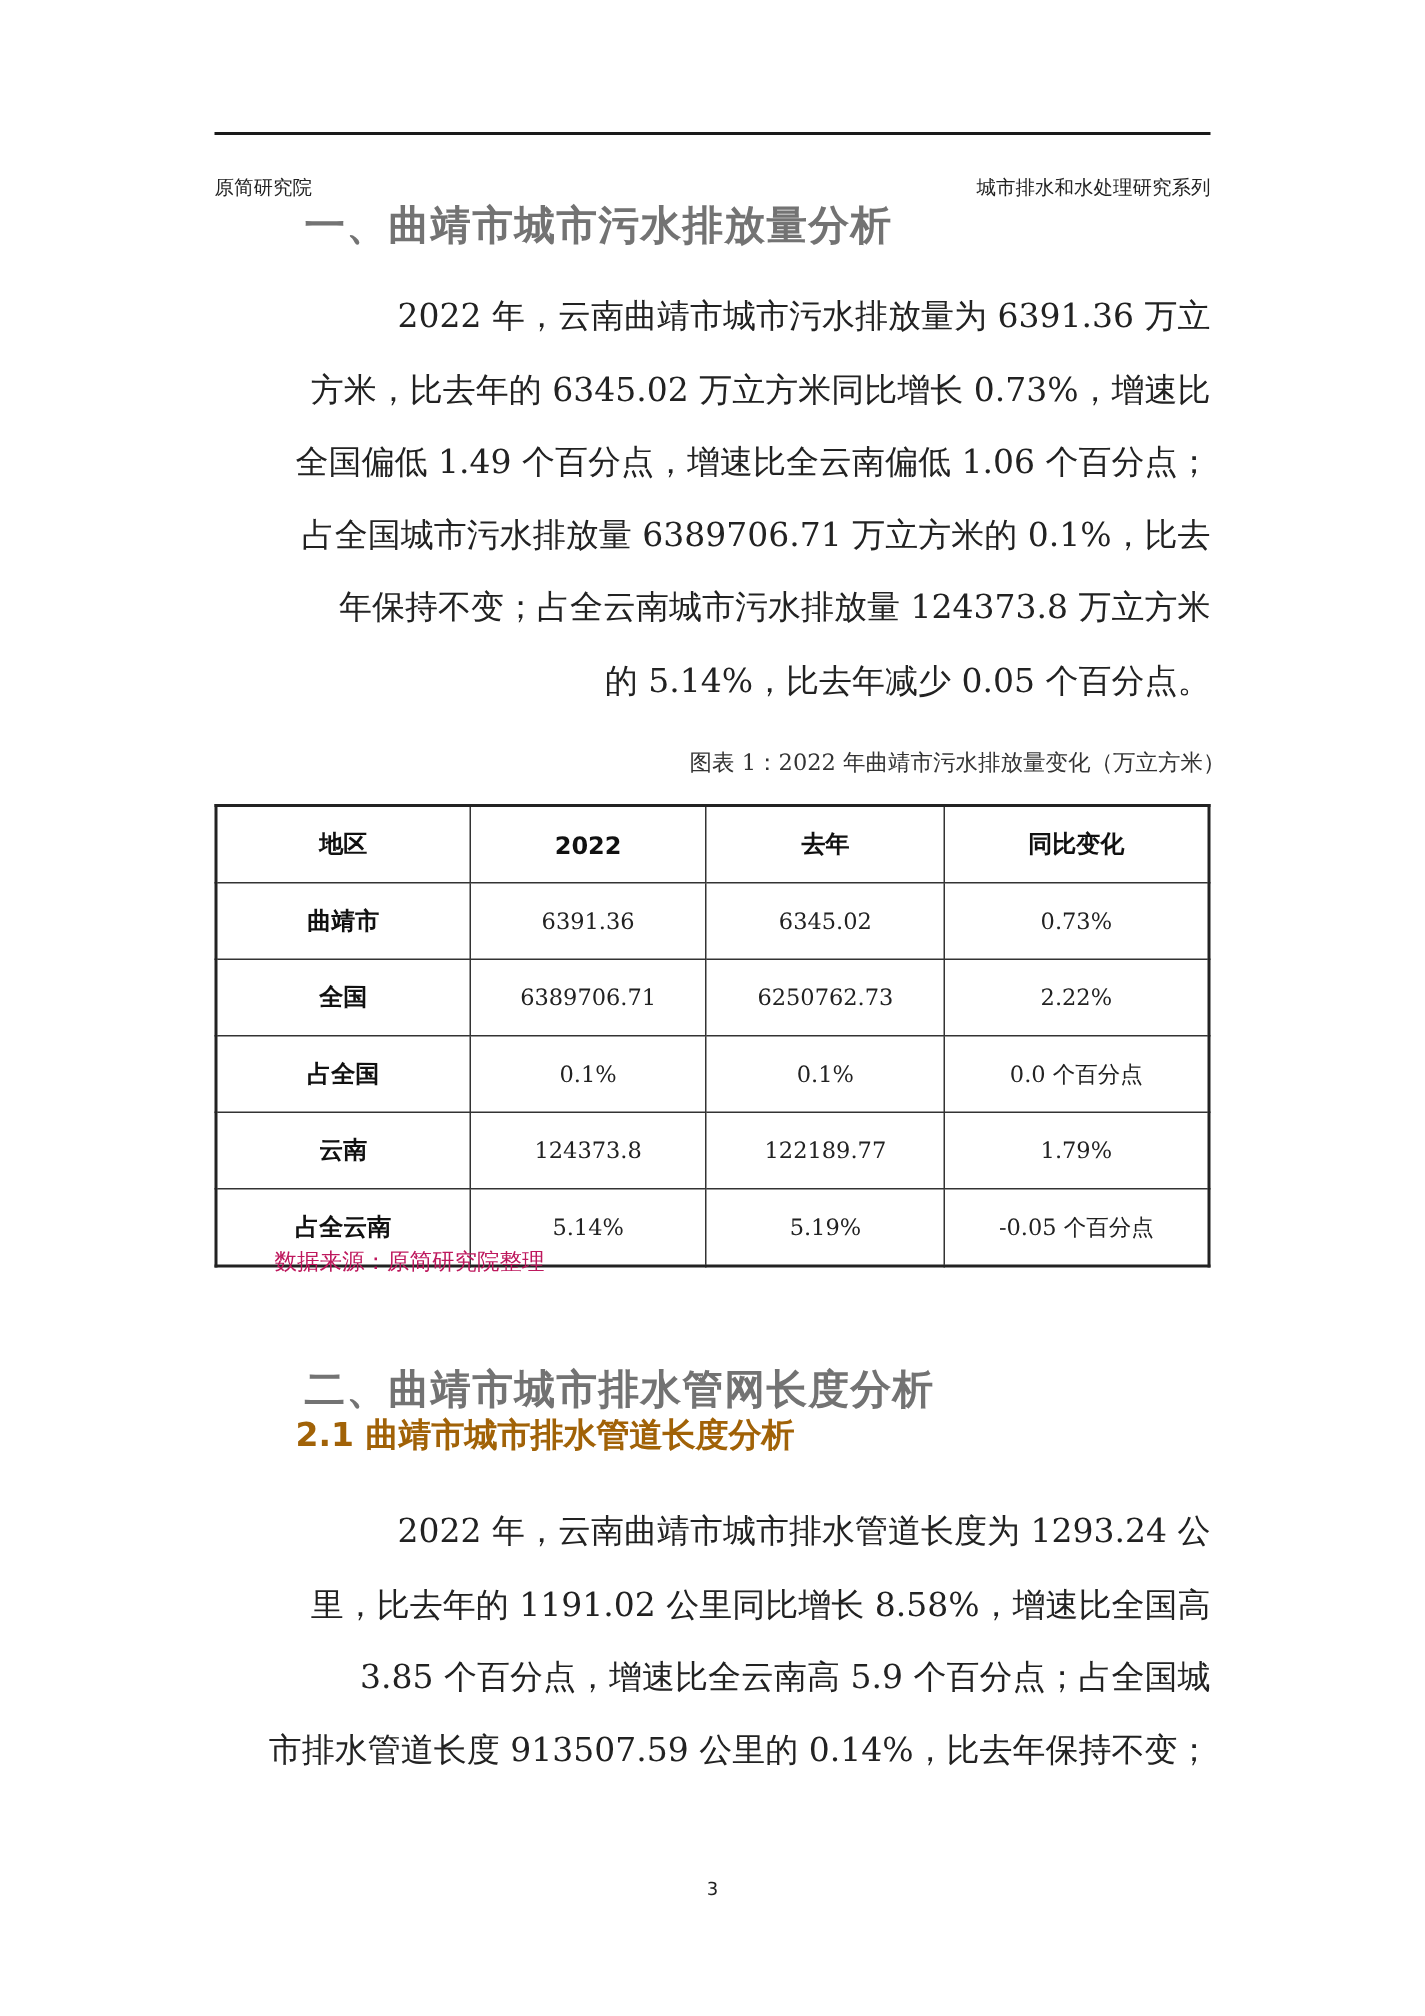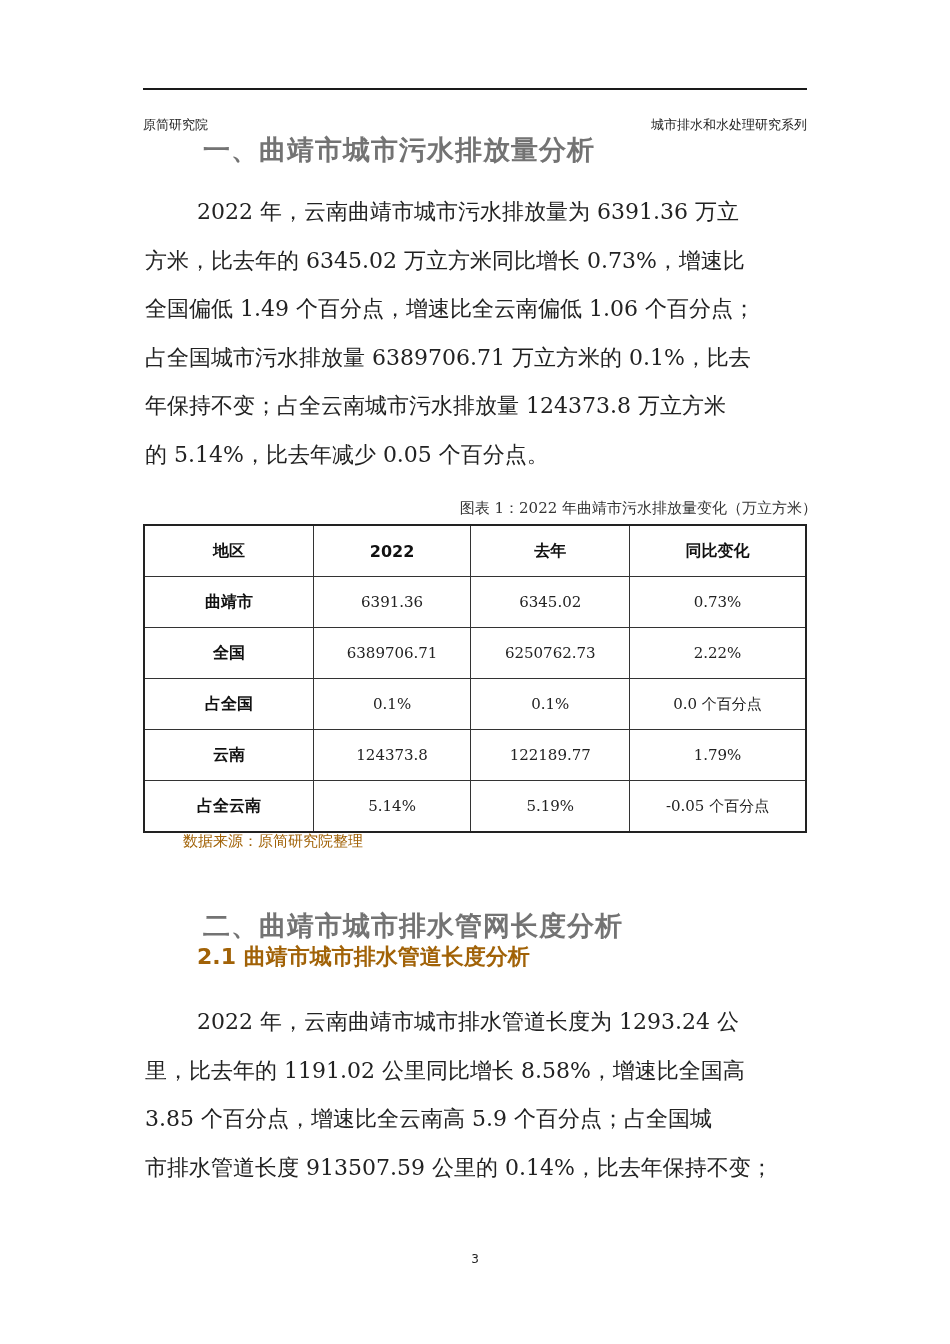--- a/index.html
+++ b/index.html
@@ -7,32 +7,32 @@
          font-family: "DejaVu Serif", "Liberation Serif", serif; color: #1a1a1a; }
   .header { position: absolute; left: 143px; top: 66px; width: 664px; height: 22px;
             font-family: "DejaVu Sans", "Liberation Sans", sans-serif; font-size: 13px; color: #222; margin-top: 48px; }
   .header .left { position: absolute; left: 0; top: 2px; }
   .header .right { position: absolute; right: 0; top: 2px; }
   .header-rule { position: absolute; left: 143px; top: 88px; width: 664px; height: 2px; background: #1a1a1a; }
   .h1 { position: absolute; left: 203px; font-family: "DejaVu Sans", "Liberation Sans", sans-serif;
         font-weight: bold; font-size: 27px; color: #737373; letter-spacing: 1px; }
   .h2 { position: absolute; left: 197px; font-family: "DejaVu Sans", "Liberation Sans", sans-serif;
         font-weight: bold; font-size: 22px; color: #a16207; }
-  .para { position: absolute; left: 145px; width: 662px; font-size: 22px; line-height: 48.5px; color: #222; }
+  .para { position: absolute; left: 145px; width: 662px; font-size: 22px; line-height: 48.5px; color: #222; text-align: right; }
   .para .line { display: block; white-space: nowrap; height: 48.5px; }
   .para .indent { padding-left: 52px; }
   .caption { position: absolute; left: 155px; width: 662px; top: 499px; text-align: right;
              font-size: 15px; color: #333; }
-  table.data { position: absolute; left: 143px; top: 524px; width: 664px; border-collapse: collapse;
+  table.data { position: absolute; left: 143px; top: 536px; width: 664px; border-collapse: collapse;
                font-size: 15px; }
   table.data td, table.data th { border: 1px solid #333; text-align: center; height: 50px; padding: 0; color: #222; }
   table.data th { font-family: "DejaVu Sans", "Liberation Sans", sans-serif; font-weight: bold; font-size: 16px; color: #111; }
   table.data td.rowhead { font-family: "DejaVu Sans", "Liberation Sans", sans-serif; font-weight: bold; font-size: 16px; color: #111; }
   table.data { border: 2px solid #222; }
-  .source { position: absolute; left: 183px; top: 832px; font-size: 15px; color: #a16207; }
+  .source { position: absolute; left: 183px; top: 832px; font-size: 15px; color: #be185d; }
   .pagenum { position: absolute; left: 0; width: 950px; top: 1252px; text-align: center;
              font-family: "DejaVu Sans", "Liberation Sans", sans-serif; font-size: 12px; color: #222; }
 </style>
 </head>
 <body>
 
 <div class="header">
   <span class="left">原简研究院</span>
   <span class="right">城市排水和水处理研究系列</span>
 </div>

